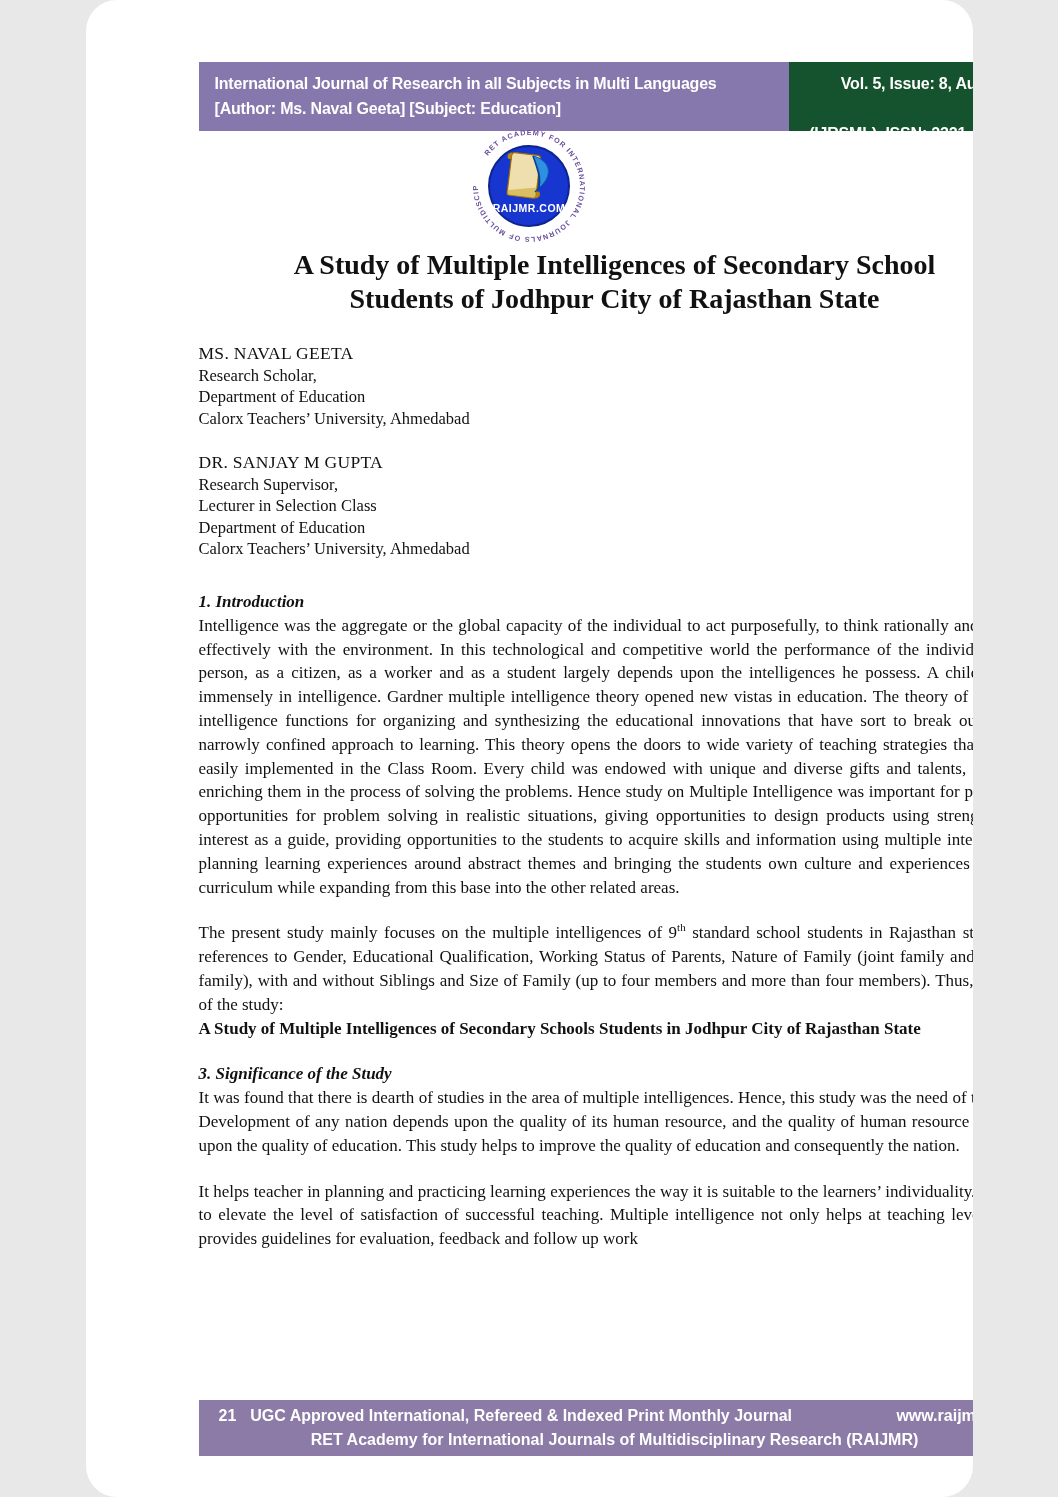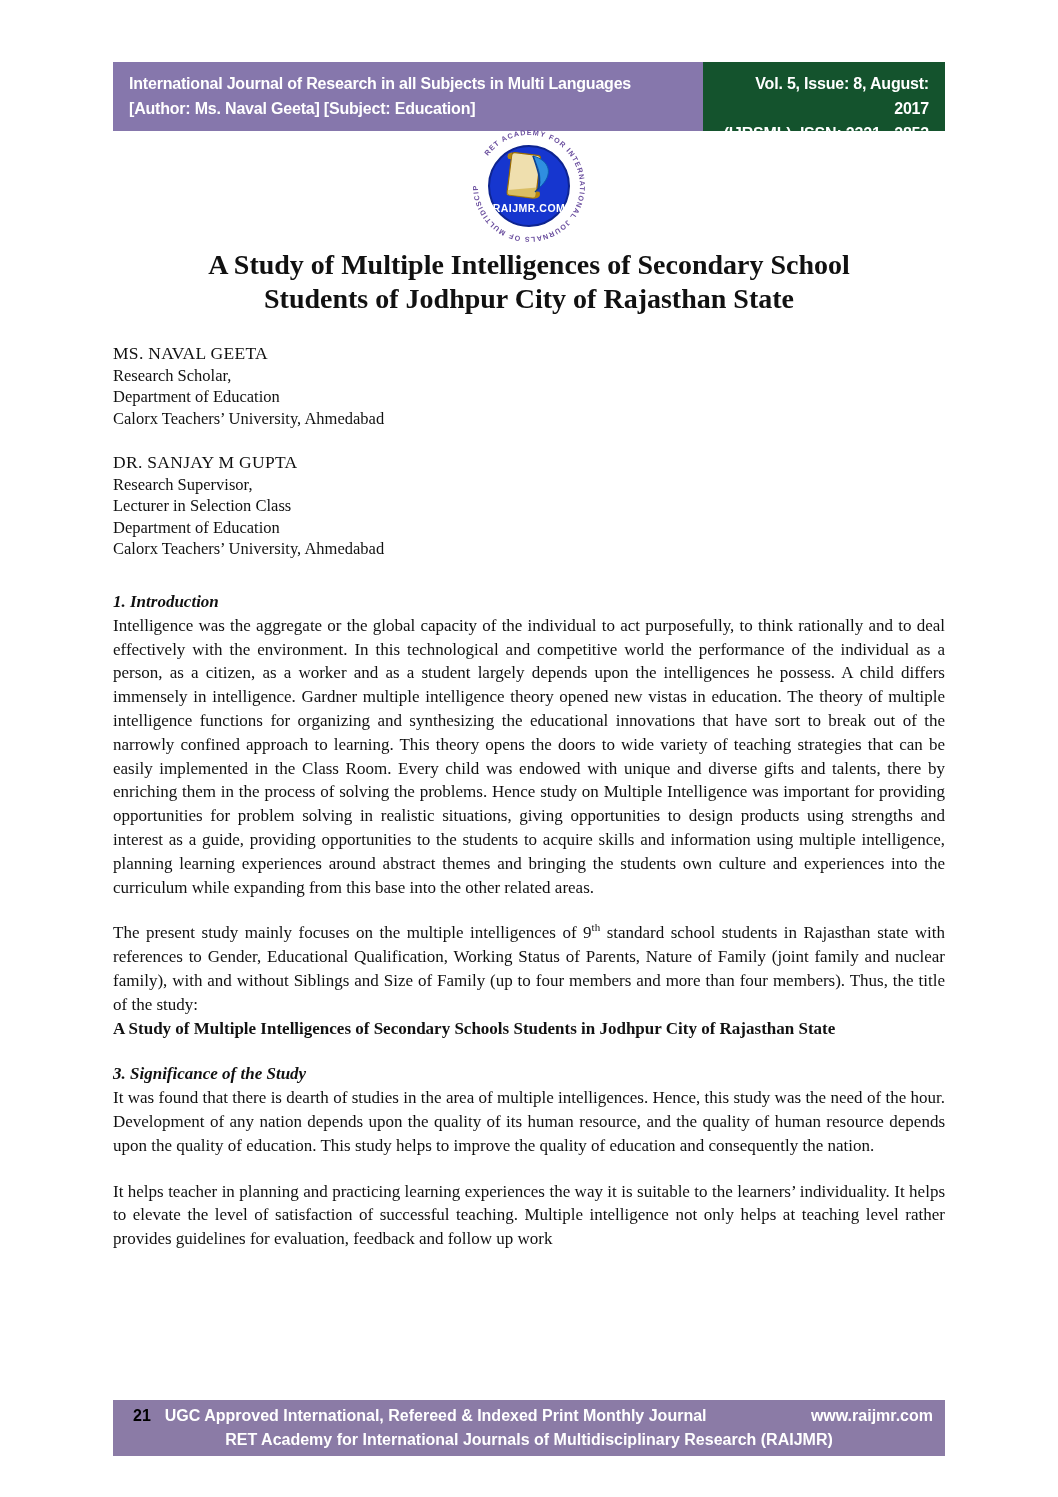--- a/index.html
+++ b/index.html
@@ -1,23 +1,24 @@
 <!DOCTYPE html>
 <html><head>
 <meta charset="utf-8">
 <style>
   html,body{margin:0;padding:0;background:#e8e8e8;}
   .page{
     position:relative;
-    width:1058px;height:1497px;
+    width:887px;height:1497px;
     margin:0 auto;
     background:#ffffff;
     overflow:hidden;
     font-family:"Liberation Serif", serif;
     color:#111;
+    border-radius:31px;
   }
   
   .header{
     position:absolute;left:113px;top:62px;width:832px;height:69px;
     display:flex;font-family:"Liberation Sans", sans-serif;
   }
   .header-left{
     width:590px;background:#8677ac;color:#fff;
     padding:10px 16px;box-sizing:border-box;
     font-weight:bold;font-size:16px;line-height:1.55;
@@ -58,21 +59,21 @@
   sup{font-size:11px;line-height:0;}
   
   .footer{
     position:absolute;left:113px;top:1400px;width:832px;
     background:#8b7ba6;color:#fff;
     font-family:"Liberation Sans", sans-serif;
     font-weight:bold;font-size:16px;line-height:1.5;
     padding:4px 12px;box-sizing:border-box;
   }
   .footer-line1{display:flex;align-items:baseline;}
-  .footer-pageno{color:#000000;margin-right:14px;margin-left:8px;}
+  .footer-pageno{color:#ffffff;margin-right:14px;margin-left:8px;}
   .footer-mid{flex:1;}
   .footer-site{text-align:right;margin-left:29px;}
   .footer-line2{text-align:center;}
 </style>
 </head>
 <body>
 
 <div class="page">
 
   <div class="header">

